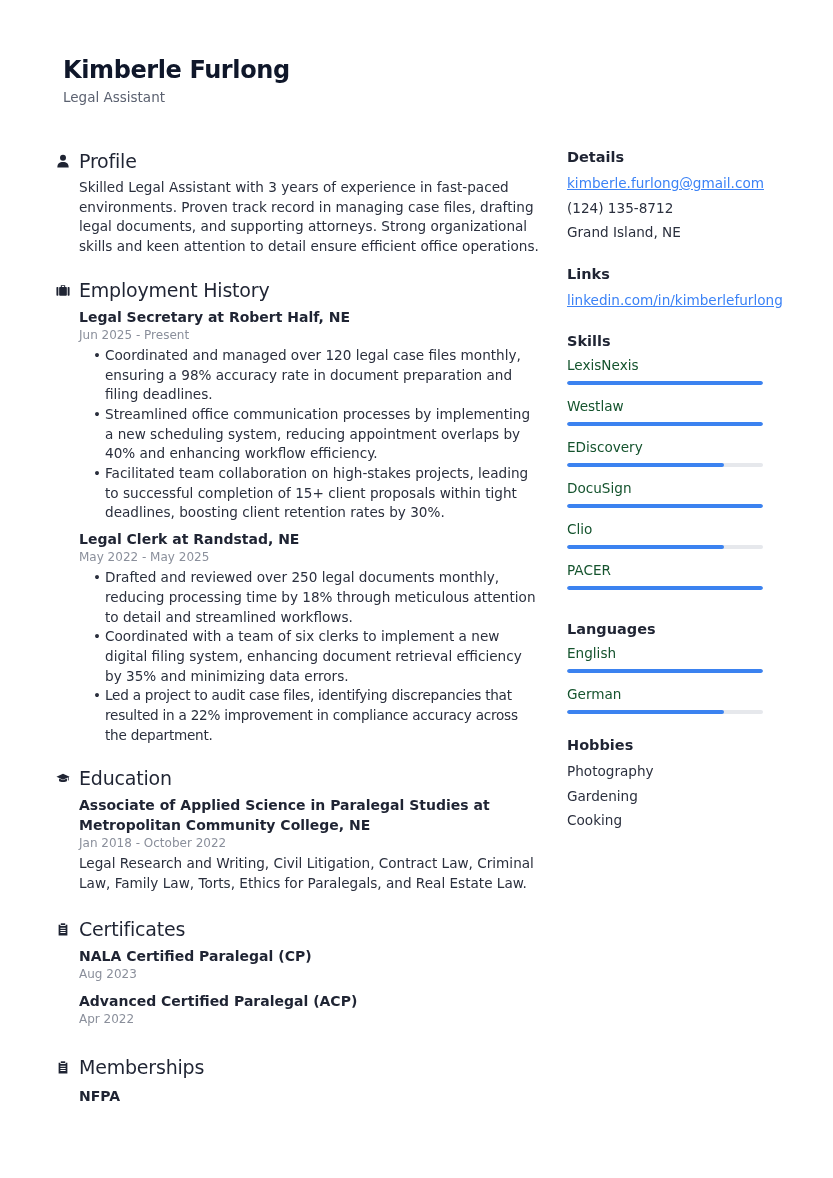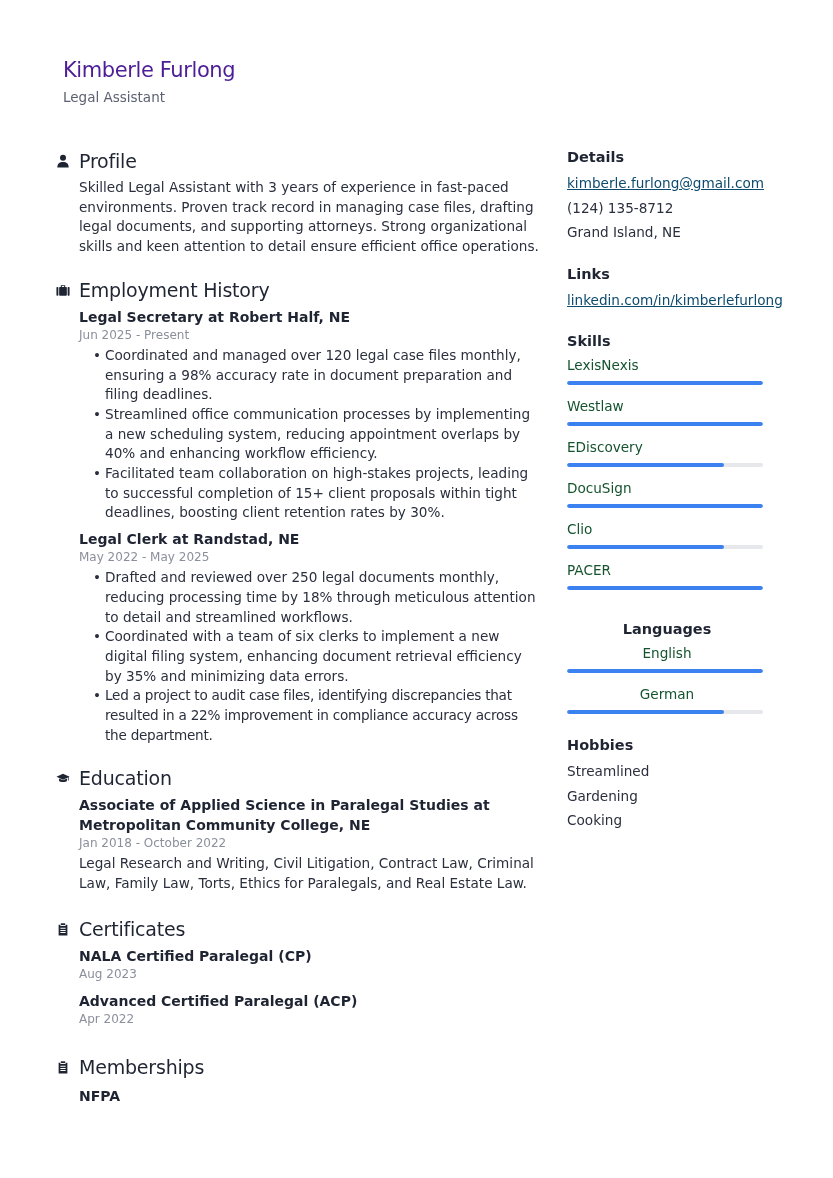--- a/index.html
+++ b/index.html
@@ -1,21 +1,21 @@
 <!DOCTYPE html>
 <html><head>
 <meta charset="utf-8">
 <style>
   * { box-sizing: border-box; margin: 0; padding: 0; }
   html, body { width: 833px; height: 1178px; background: #ffffff; }
   body { font-family: "DejaVu Sans", sans-serif; color: #1f2433; position: relative; overflow: hidden; }
   .page { position: relative; width: 833px; height: 1178px; }
 
   .header { position: absolute; left: 63px; top: 52px; }
-  .name { font-size: 21px; font-weight: normal; color: #4c1d95; letter-spacing: -0.4px; line-height: 36px; }
+  .name { font-size: 24px; font-weight: bold; color: #0f172a; letter-spacing: -0.4px; line-height: 36px; }
   .jobtitle { font-size: 13.5px; color: #5b6170; line-height: 18px; margin-top: 0px; }
 
   .left { position: absolute; left: 56px; top: 148px; width: 485px; }
   .section { margin-bottom: 22px; }
   .sec-head { display: flex; align-items: center; height: 26px; margin-bottom: 4px; }
   .sec-icon { width: 23px; height: 18px; display: flex; align-items: center; justify-content: flex-start; }
   .sec-icon svg { width: 14px; height: 14px; fill: #1f2433; }
   .sec-title { font-size: 19px; color: #1f2433; font-weight: normal; letter-spacing: -0.2px; }
   .sec-body { padding-left: 23px; }
   .para { font-size: 13.6px; line-height: 19.7px; color: #2a2f3d; }
@@ -26,21 +26,21 @@
   .bullets li { position: relative; padding-left: 12px; font-size: 13.6px; line-height: 19.7px; color: #2a2f3d; }
   .bullets li::before { content: "•"; position: absolute; left: 0; top: 0; color: #2a2f3d; }
   .entry { margin-bottom: 4px; }
   .cert { margin-bottom: 8px; }
   .member { font-size: 14px; font-weight: bold; color: #1f2433; line-height: 20px; margin-bottom: 10px; }
 
   .right { position: absolute; left: 567px; top: 146px; width: 200px; }
   .rsec { margin-bottom: 18px; }
   .rtitle { font-size: 14.5px; font-weight: bold; color: #1f2433; line-height: 22px; margin-bottom: 3px; }
   .rline { font-size: 13.6px; line-height: 24.5px; color: #2a2f3d; }
-  .rlink { font-size: 13.6px; line-height: 24.5px; color: #0c4a6e; text-decoration: underline; }
+  .rlink { font-size: 13.6px; line-height: 24.5px; color: #3b82f6; text-decoration: underline; }
   .skill { margin-bottom: 11px; }
   .skill-label { font-size: 13.6px; line-height: 20px; color: #14532d; margin-bottom: 6px; }
   .bar { position: relative; width: 196px; height: 4px; background: #e6e8ec; border-radius: 2px; overflow: hidden; }
   .bar-fill { position: absolute; left: 0; top: 0; height: 4px; background: #3b82f0; border-radius: 2px; }
 </style>
 </head>
 <body>
 
 <div class="page">
 
@@ -207,38 +207,38 @@
           </div>
           <div class="skill">
             <div class="skill-label">PACER</div>
             <div class="bar">
               <div class="bar-fill" style="width: 100%; background: rgb(59, 130, 240);"></div>
             </div>
           </div>
         </div>
     </div>
 
-    <div class="rsec" style="margin-bottom:20px;text-align:center;">
+    <div class="rsec" style="margin-bottom:20px;">
       <div class="rtitle">Languages</div>
       <div id="languages-list">
           <div class="skill">
             <div class="skill-label">English</div>
             <div class="bar">
               <div class="bar-fill" style="width: 100%; background: rgb(59, 130, 240);"></div>
             </div>
           </div>
           <div class="skill">
             <div class="skill-label">German</div>
             <div class="bar">
               <div class="bar-fill" style="width: 80%; background: rgb(59, 130, 240);"></div>
             </div>
           </div>
         </div>
     </div>
 
     <div class="rsec">
       <div class="rtitle">Hobbies</div>
-      <div class="rline">Streamlined</div>
+      <div class="rline">Photography</div>
       <div class="rline">Gardening</div>
       <div class="rline">Cooking</div>
     </div>
   </div>
 </div>
 
 </body></html>

